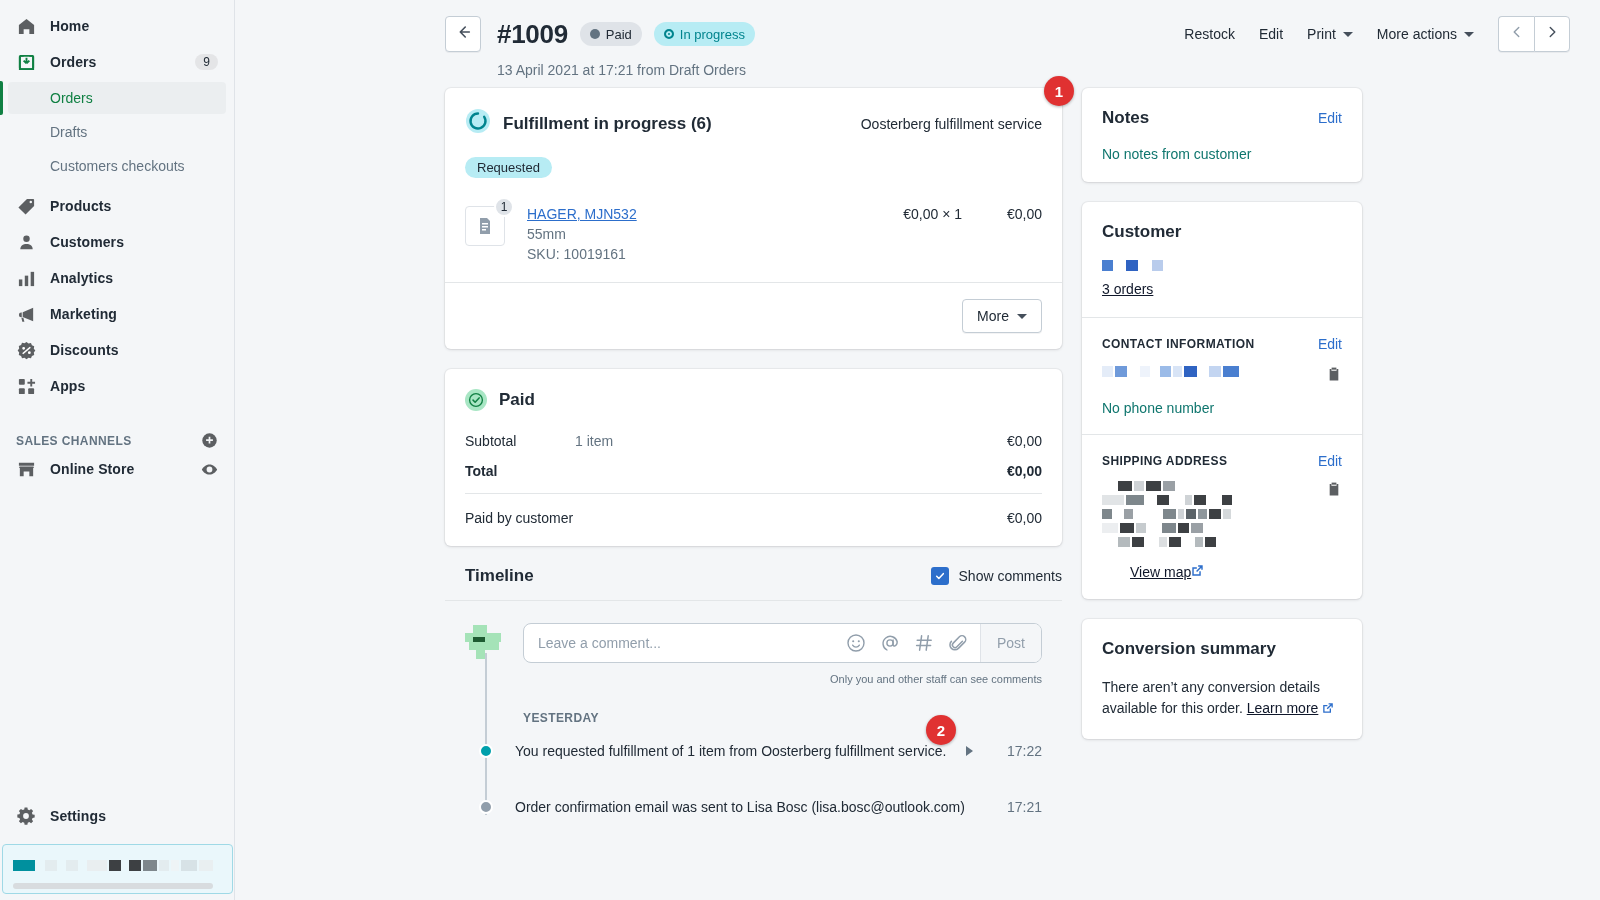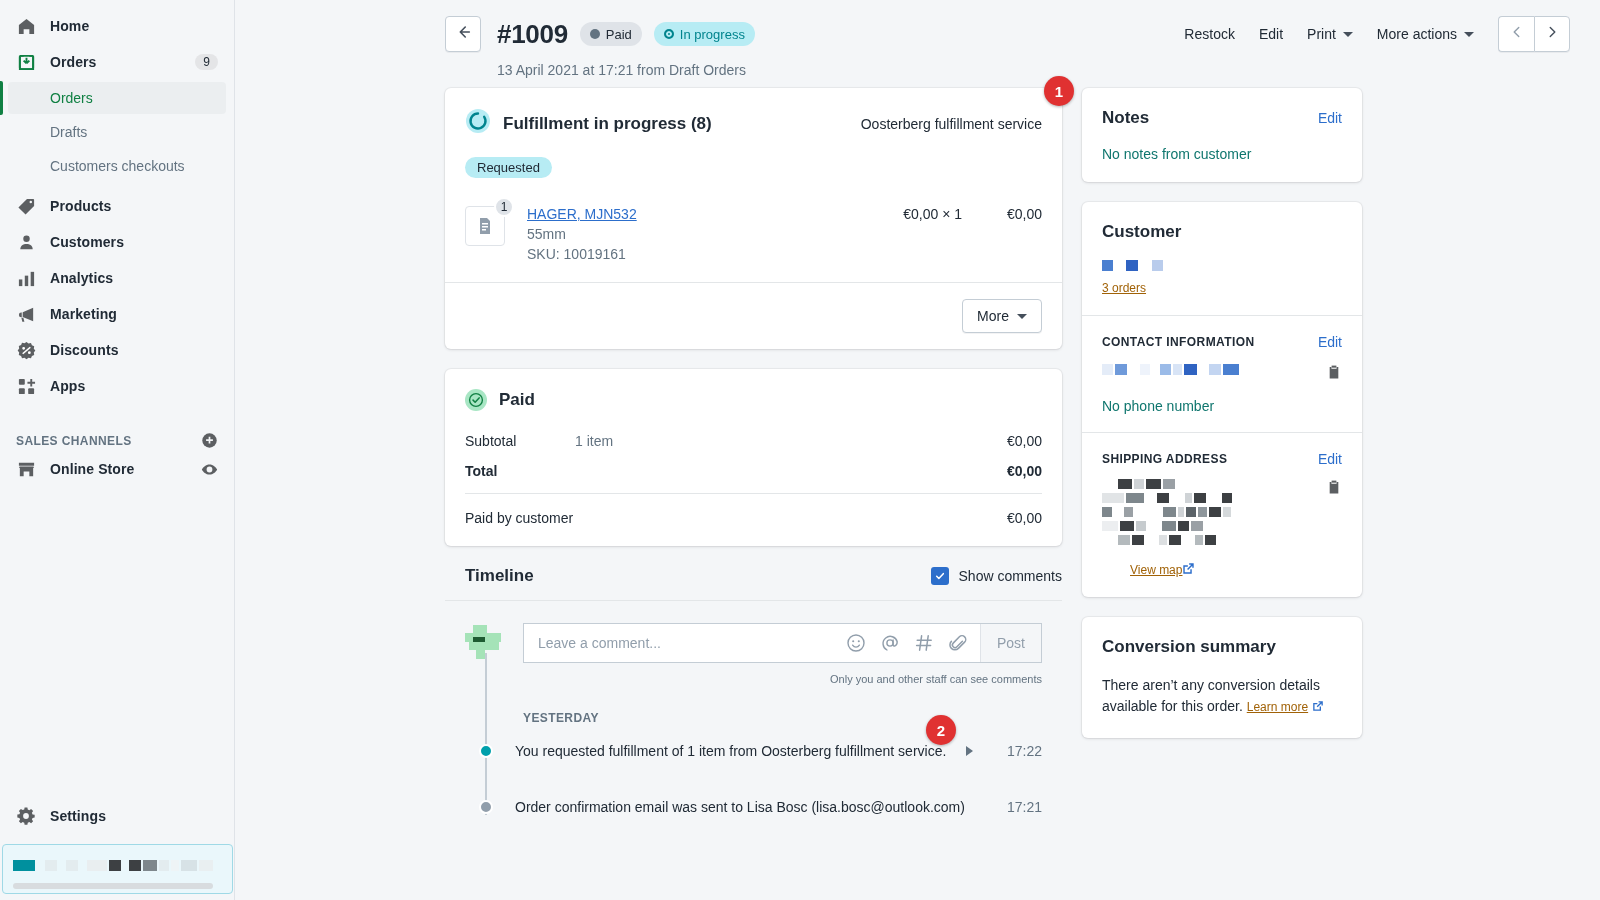--- a/index.html
+++ b/index.html
@@ -192,21 +192,21 @@
   .cb {
     width: 18px; height: 18px; border-radius: 3px; background: #2c6ecb;
     display: flex; align-items: center; justify-content: center;
   }
   .timeline-card { border-top: 1px solid #e3e6e8; padding: 22px 20px 0 20px; position: relative; }
   .tl-rail { position: absolute; left: 40px; top: 52px; bottom: 0; width: 2px; background: #c4cdd5; }
   .composer-row { display: flex; align-items: flex-start; position: relative; z-index: 2; }
   .avatar-pix { width: 36px; height: 36px; position: relative; flex: 0 0 36px; margin-top: 2px; }
   .avatar-pix i { position: absolute; display: block; }
   .composer {
-    margin-left: 22px; flex: 1; border: 1px solid #c4cdd5; border-radius: 0;
+    margin-left: 22px; flex: 1; border: 1px solid #c4cdd5; border-radius: 8px;
     background: #fff; height: 40px; display: flex; align-items: center;
     padding-left: 14px; overflow: hidden;
   }
   .composer .ph { font-size: 14px; color: #919eab; flex: 1; }
   .comp-icons { display: flex; align-items: center; gap: 14px; padding-right: 12px; }
   .comp-ic { cursor: pointer; display: flex; }
   .post-btn {
     background: #f4f6f8; color: #919eab; font-size: 14px;
     padding: 0 16px; height: 38px; display: flex; align-items: center;
     border-left: 1px solid #dfe3e8; cursor: not-allowed;
@@ -220,21 +220,21 @@
   .tl-caret { width: 0; height: 0; border-top: 5px solid transparent; border-bottom: 5px solid transparent; border-left: 7px solid #637381; }
   .tl-time { margin-left: auto; font-size: 14px; color: #637381; }
 
   
   .side-card-head { display: flex; align-items: center; justify-content: space-between; }
   .side-title { font-size: 17px; font-weight: bold; }
   .edit-link { font-size: 14px; color: #2c6ecb; cursor: pointer; }
   .muted { font-size: 14px; color: #0f766e; }
   .side-sub { font-size: 12px; font-weight: bold; letter-spacing: .4px; color: #212b36; }
   .side-section { border-top: 1px solid #e3e6e8; padding: 18px 20px; }
-  .link-blue { font-size: 12px; color: #a16207; text-decoration: underline; cursor: pointer; }
+  .link-blue { font-size: 14px; color: #0f172a; text-decoration: underline; cursor: pointer; }
   .copy-ic { cursor: pointer; }
   .addr-lines { display: flex; flex-direction: column; gap: 4px; margin-top: 12px; }
   .addr-lines .redact i { height: 10px; }
   .view-map { display: inline-flex; align-items: center; margin-top: 16px; margin-left: 28px; }
 
   .annot {
     position: absolute; width: 30px; height: 30px; border-radius: 50%;
     background: #e03131; color: #fff; font-size: 15px; font-weight: bold;
     display: flex; align-items: center; justify-content: center;
     box-shadow: 0 1px 3px rgba(0,0,0,.3); z-index: 40;
@@ -469,21 +469,21 @@
           <div class="annot" style="top:-12px; right:-12px;">1</div>
           <div class="card-pad">
             <div class="fulfil-head">
               <div class="fulfil-title">
                 <span>
                   <svg width="26" height="26" viewBox="0 0 26 26">
                     <circle cx="13" cy="13" r="12" fill="#b7ecf4"></circle>
                     <path d="M13 5.5a7.5 7.5 0 106.2 3.3" fill="none" stroke="#00848e" stroke-width="2.4" stroke-linecap="round"></path>
                   </svg>
                 </span>
-                <span>Fulfillment in progress (8)</span>
+                <span>Fulfillment in progress (6)</span>
               </div>
               <div class="fulfil-service">Oosterberg fulfillment service</div>
             </div>
             <div class="badge-requested">Requested</div>
 
             <div class="line-item">
               <div class="thumb-wrap">
                 <div class="thumb">
                   <svg width="20" height="20" viewBox="0 0 20 20">
                     <path fill="#919eab" d="M5 2h7l3 3v13H5z"></path>

